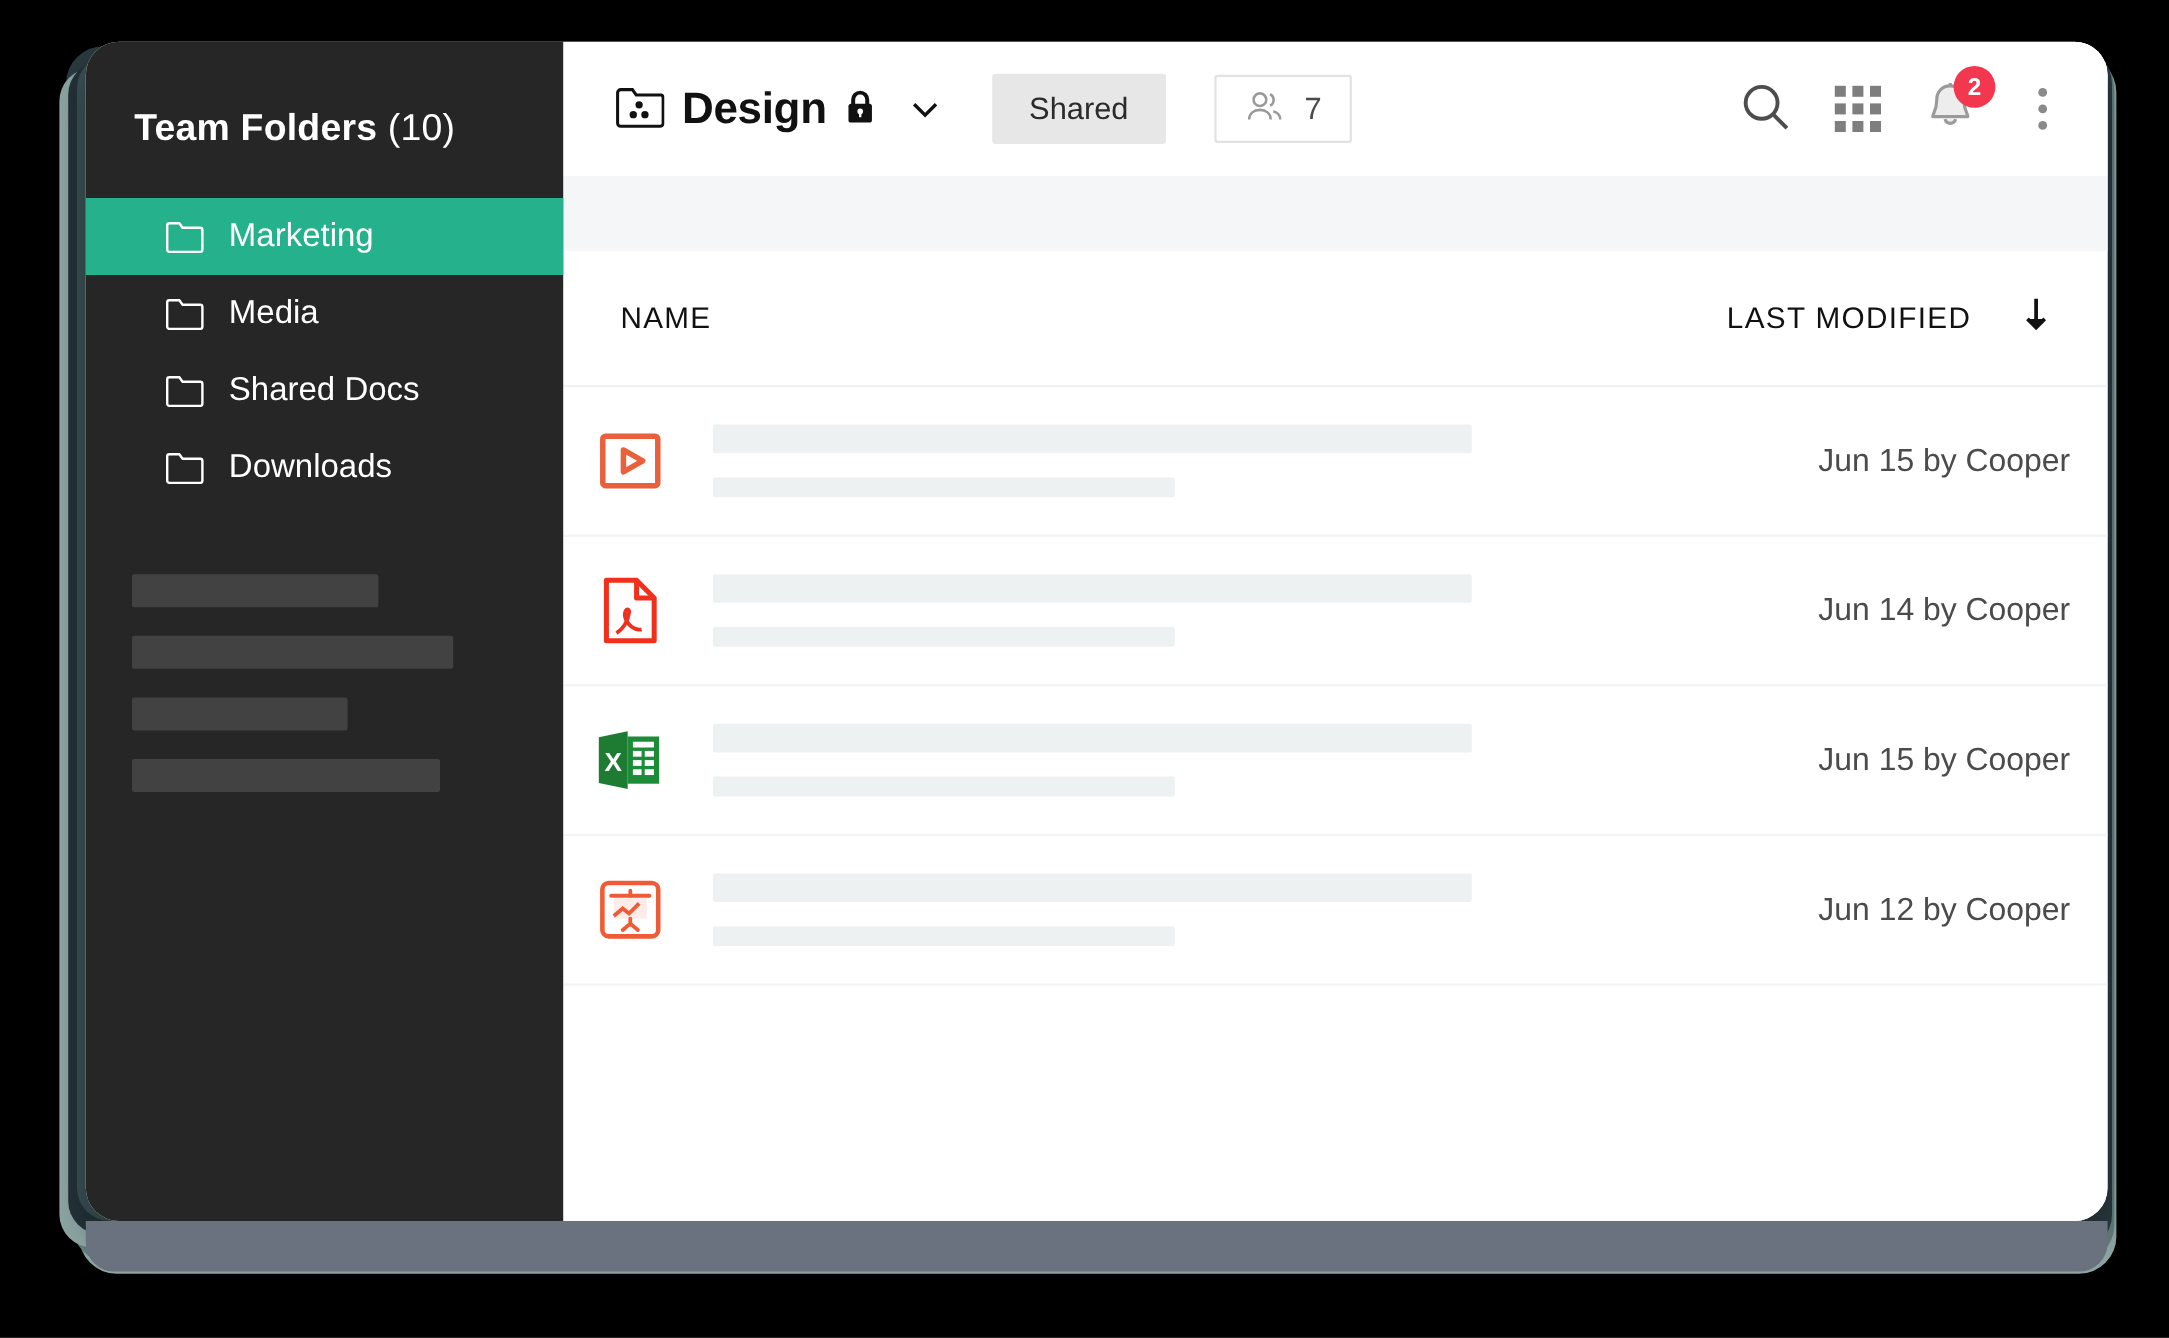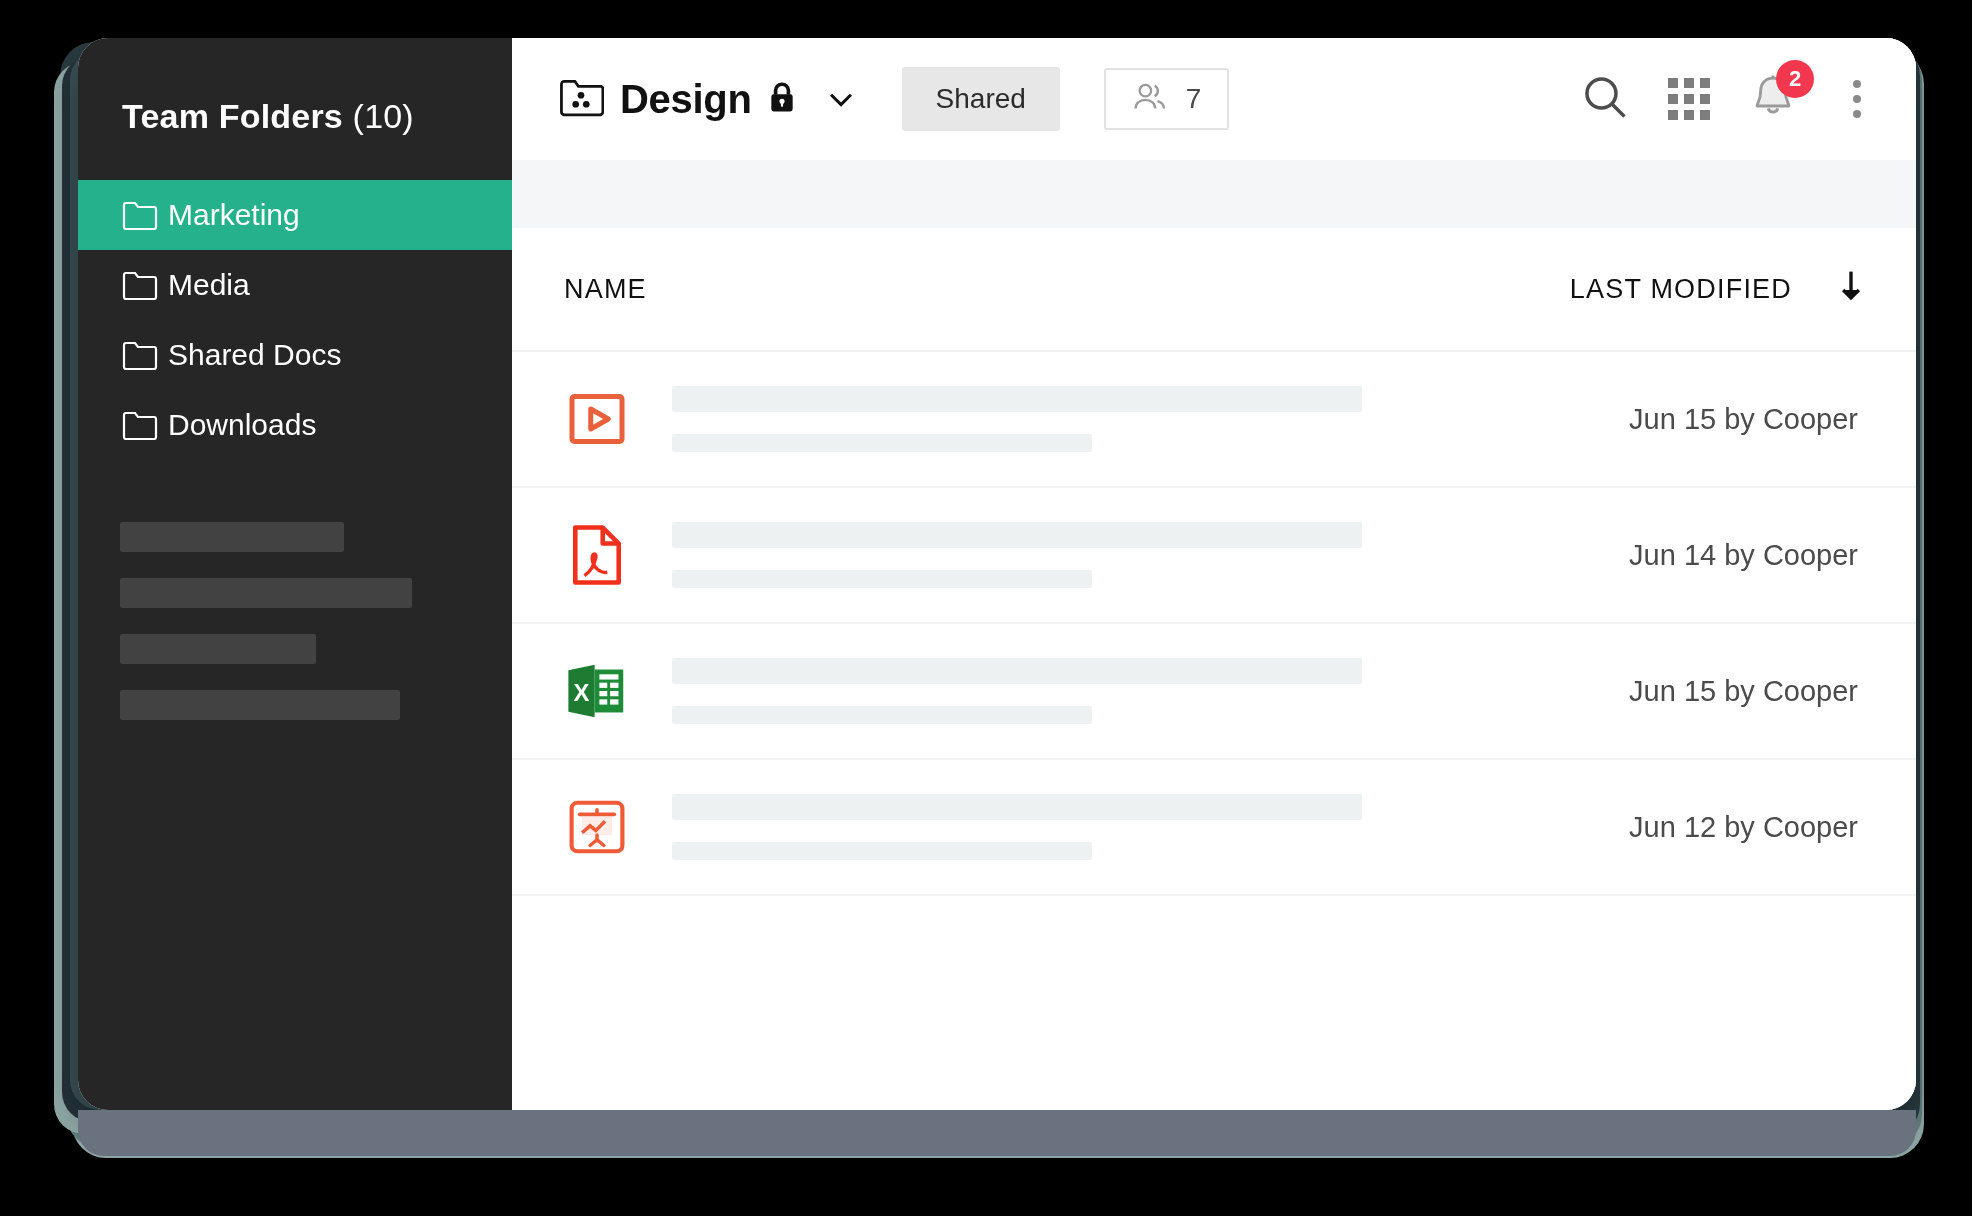--- a/index.html
+++ b/index.html
@@ -52,23 +52,23 @@
     font-size: 34px; line-height: 40px;
     letter-spacing: .2px;
     white-space: nowrap;
   }
   .sidebar-title b { font-weight: 700; }
   .sidebar-title span { font-weight: 400; }
 
   .nav { margin-top: 44px; }
   .nav-item {
     display: flex; align-items: center;
-    gap: 10px;
+    gap: 22px;
     height: 70px;
-    padding-left: 44px;
+    padding-left: 72px;
     font-size: 30px;
     color: #ffffff;
     cursor: pointer;
   }
   .nav-item.active { background: #25b18c; }
   .nav-item .folder-ic { width: 36px; height: 30px; flex: 0 0 36px; }
 
   .ph-block { margin-top: 62px; padding-left: 42px; }
   .ph-bar {
     height: 30px; background: #424242; border-radius: 2px;
@@ -135,21 +135,21 @@
     font-size: 27px; font-weight: 400; color: #111;
     letter-spacing: 1.2px;
   }
   .th.name { flex: 1; }
   .th.mod { display: flex; align-items: center; gap: 46px; }
 
   .rows { flex: 1; }
   .row {
     height: 136px;
     display: flex; align-items: center;
-    padding: 0 52px;
+    padding: 0 28px;
     border-bottom: 2px solid #f3f3f3;
     cursor: pointer;
   }
   .row .ficon { width: 66px; flex: 0 0 66px; display:flex; align-items:center; justify-content:center; }
   .row .meta { flex: 1; padding-left: 42px; }
   .line { background: #eef1f2; border-radius: 2px; }
   .line.a { height: 26px; margin-bottom: 22px; }
   .line.b { height: 18px; }
   .modified { font-size: 29px; color: #4b4b4b; white-space: nowrap; padding-right: 6px; }
   .row.empty { border-bottom: none; }

